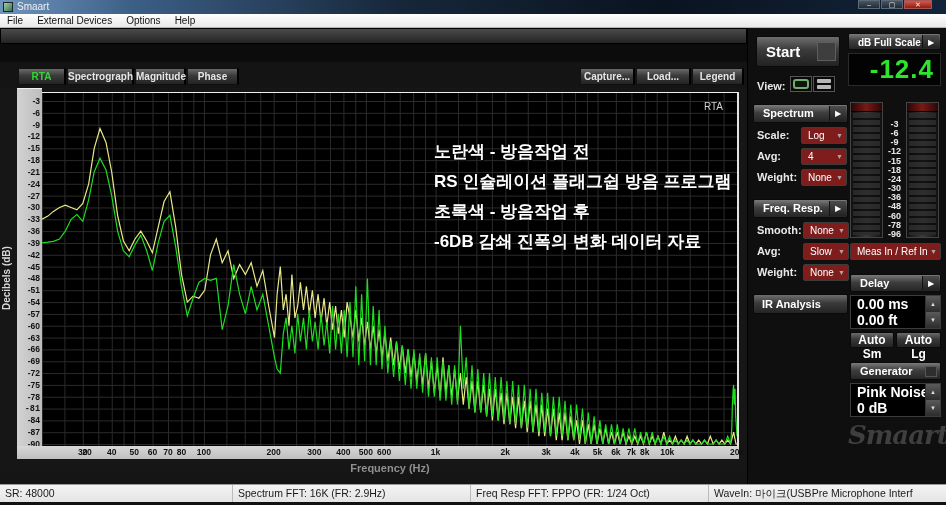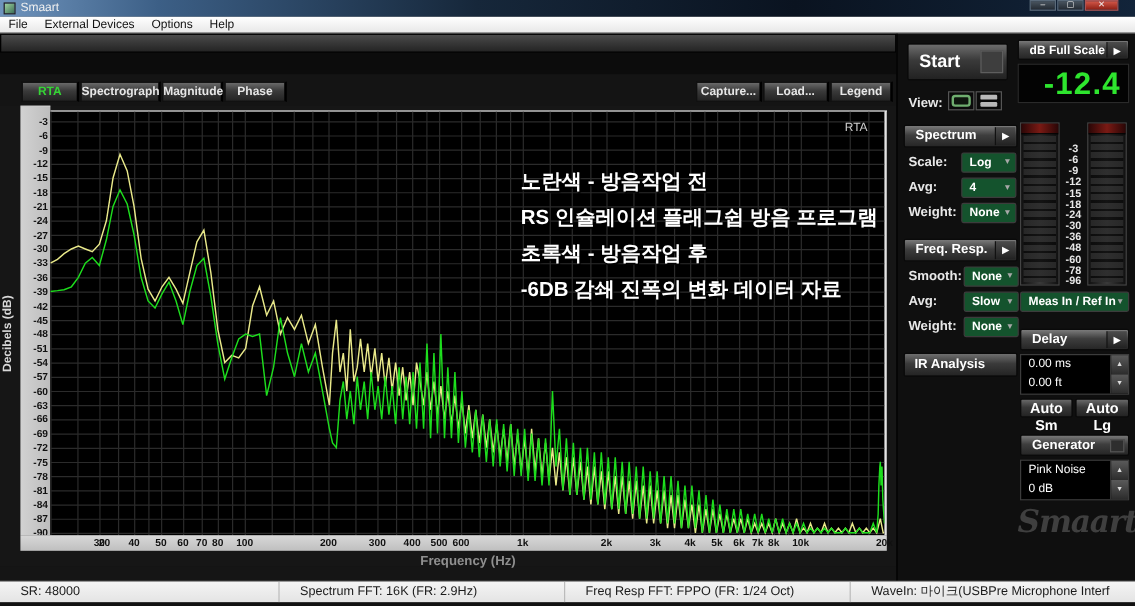--- a/index.html
+++ b/index.html
@@ -66,22 +66,22 @@
   
   #rpanel { position:absolute; left:747px; top:28px; width:199px; height:457px; background:#0f0f0f;
     border-left:1px solid #000; }
   .hdr { position:absolute; height:19px; background:linear-gradient(#7a7a7a,#3e3e3e 45%,#262626);
     border:1px solid #0a0a0a; border-radius:2px; color:#fff; font-size:11px; font-weight:bold;
     line-height:17px; padding-left:9px; }
   .hdr .arr { position:absolute; right:1px; top:1px; bottom:1px; width:17px;
     background:linear-gradient(#4c4c4c,#222); border-left:1px solid #111;
     color:#fff; font-size:8px; text-align:center; line-height:16px; }
   .plabel { position:absolute; color:#e8e8e8; font-size:11px; font-weight:bold; }
-  .sel { position:absolute; height:17px; background:#14532d; border:1px solid #3c3c3c; border-radius:2px;
-    color:#fff; font-size:10px; font-weight:bold; line-height:15px; padding-left:6px; }
+  .sel { position:absolute; height:17px; background:#7f1d1d; border:1px solid #3c3c3c; border-radius:2px;
+    color:#fff; font-size:10px; font-weight:normal; line-height:15px; padding-left:6px; }
   .sel .dn { position:absolute; right:3px; top:0; color:#a8a8a8; font-size:7px; line-height:15px; }
   #start-btn { position:absolute; left:8px; top:8px; width:84px; height:31px;
     background:linear-gradient(#6e6e6e,#3a3a3a 45%,#222); border:1px solid #0a0a0a; border-radius:2px;
     color:#fff; font-size:15px; font-weight:bold; line-height:29px; padding-left:9px; }
   #start-ind { position:absolute; left:60px; top:5px; width:19px; height:19px;
     background:#3e3e3e; border:1px solid #5e5e5e; }
   #view-label { left:9px; top:52px; }
   .viewicon { position:absolute; top:48px; width:22px; height:16px; background:#0a0a0a; border:1px solid #555; }
   #view1 { left:42px; } #view2 { left:65px; }
   #view1 .inner { position:absolute; inset:2px; border:2px solid #6fae6f; border-radius:3px; background:#0e160e; }
@@ -111,39 +111,39 @@
     background:repeating-linear-gradient(#2c2c2c 0 5px,#0a0a0a 5px 7px); opacity:.8; }
   #meter-L { left:102px; } #meter-R { left:158px; }
   #meter-scale { position:absolute; left:136px; top:92px; width:21px; height:118px;
     display:flex; flex-direction:column; justify-content:space-between; }
   #meter-scale div { color:#e8e8e8; font-size:9px; font-weight:bold; text-align:center; line-height:8px; }
   #sel-input { left:102px; top:215px; width:91px; }
   #hdr-delay { left:102px; top:246px; width:91px; height:18px; }
   .valbox { position:absolute; background:#000; border:1px solid #3c3c3c; }
   #delay-box { left:102px; top:267px; width:91px; height:34px; }
   #gen-box   { left:102px; top:355px; width:91px; height:34px; }
-  .valbox .row { height:16px; color:#fff; font-size:10px; font-weight:normal; line-height:16px; padding-left:6px; }
+  .valbox .row { height:16px; color:#fff; font-size:14px; font-weight:bold; line-height:16px; padding-left:6px; }
   .spincol { position:absolute; right:0; top:0; bottom:0; width:15px; border-left:1px solid #333; }
   .spincol .sp { height:50%; background:linear-gradient(#5a5a5a,#2c2c2c); color:#ddd;
     font-size:6px; text-align:center; line-height:16px; }
   #autosm { left:102px; top:304px; width:44px; }
   #autolg { left:148px; top:304px; width:45px; }
   .smallbtn { position:absolute; height:16px; background:linear-gradient(#6a6a6a,#383838 45%,#232323);
     border:1px solid #0a0a0a; border-radius:2px; color:#fff; font-size:12px; font-weight:bold;
     text-align:center; line-height:14px; }
   #hdr-gen { left:102px; top:334px; width:91px; height:18px; }
   #gen-ind { position:absolute; right:3px; top:3px; width:12px; height:11px; background:#2e2e2e; border:1px solid #555; }
   #smaart-logo { position:absolute; left:100px; top:392px; width:95px; text-align:right;
     font-family:"DejaVu Serif","Liberation Serif",serif; font-style:italic; font-weight:bold;
     font-size:26px; color:#3f3f3f; letter-spacing:-1px; }
 
   
   #statusbar { position:absolute; left:0; top:484px; width:946px; height:18px;
     background:linear-gradient(#f4f4f4,#e4e4e4); border-top:1px solid #999; display:flex; }
-  #statusbar .seg { font-size:10.5px; color:#1a1a1a; line-height:17px; padding-left:17px;
+  #statusbar .seg { font-size:10.5px; color:#1a1a1a; line-height:17px; padding-left:5px;
     border-right:1px solid #bbb; overflow:hidden; white-space:nowrap; }
   #statusbar .seg:nth-child(1){width:233px;} #statusbar .seg:nth-child(2){width:238px;}
   #statusbar .seg:nth-child(3){width:238px;} #statusbar .seg:nth-child(4){flex:1; border-right:none;}
   #bottomedge { position:absolute; left:0; top:502px; width:946px; height:3px; background:#111; }
 </style>
 </head>
 <body>
 
 <div id="app">
 
@@ -203,21 +203,21 @@
         <div class="ylab" style="top: 196.264px;">-51</div>
         <div class="ylab" style="top: 208.093px;">-54</div>
         <div class="ylab" style="top: 219.922px;">-57</div>
         <div class="ylab" style="top: 231.751px;">-60</div>
         <div class="ylab" style="top: 243.58px;">-63</div>
         <div class="ylab" style="top: 255.409px;">-66</div>
         <div class="ylab" style="top: 267.238px;">-69</div>
         <div class="ylab" style="top: 279.067px;">-72</div>
         <div class="ylab" style="top: 290.896px;">-75</div>
         <div class="ylab" style="top: 302.725px;">-78</div>
-        <div class="ylab" style="top: 314.554px;">-81</div>
+        <div class="ylab" style="top: 314.554px; font-family: Liberation Mono, monospace;">-81</div>
         <div class="ylab" style="top: 326.383px;">-84</div>
         <div class="ylab" style="top: 338.212px;">-87</div>
         <div class="ylab" style="top: 350.041px;">-90</div>
       </div>
     <div id="plot">
       <svg id="plot-svg" width="695" height="354">
           <line x1="0.5" y1="0" x2="0.5" y2="354" stroke="#2b2b2b" stroke-width="1"></line>
           <line x1="22.95081968019974" y1="0" x2="22.95081968019974" y2="354" stroke="#2b2b2b" stroke-width="1"></line>
           <line x1="41.29447501456615" y1="0" x2="41.29447501456615" y2="354" stroke="#2b2b2b" stroke-width="1"></line>
           <line x1="56.80381461232488" y1="0" x2="56.80381461232488" y2="354" stroke="#2b2b2b" stroke-width="1"></line>

